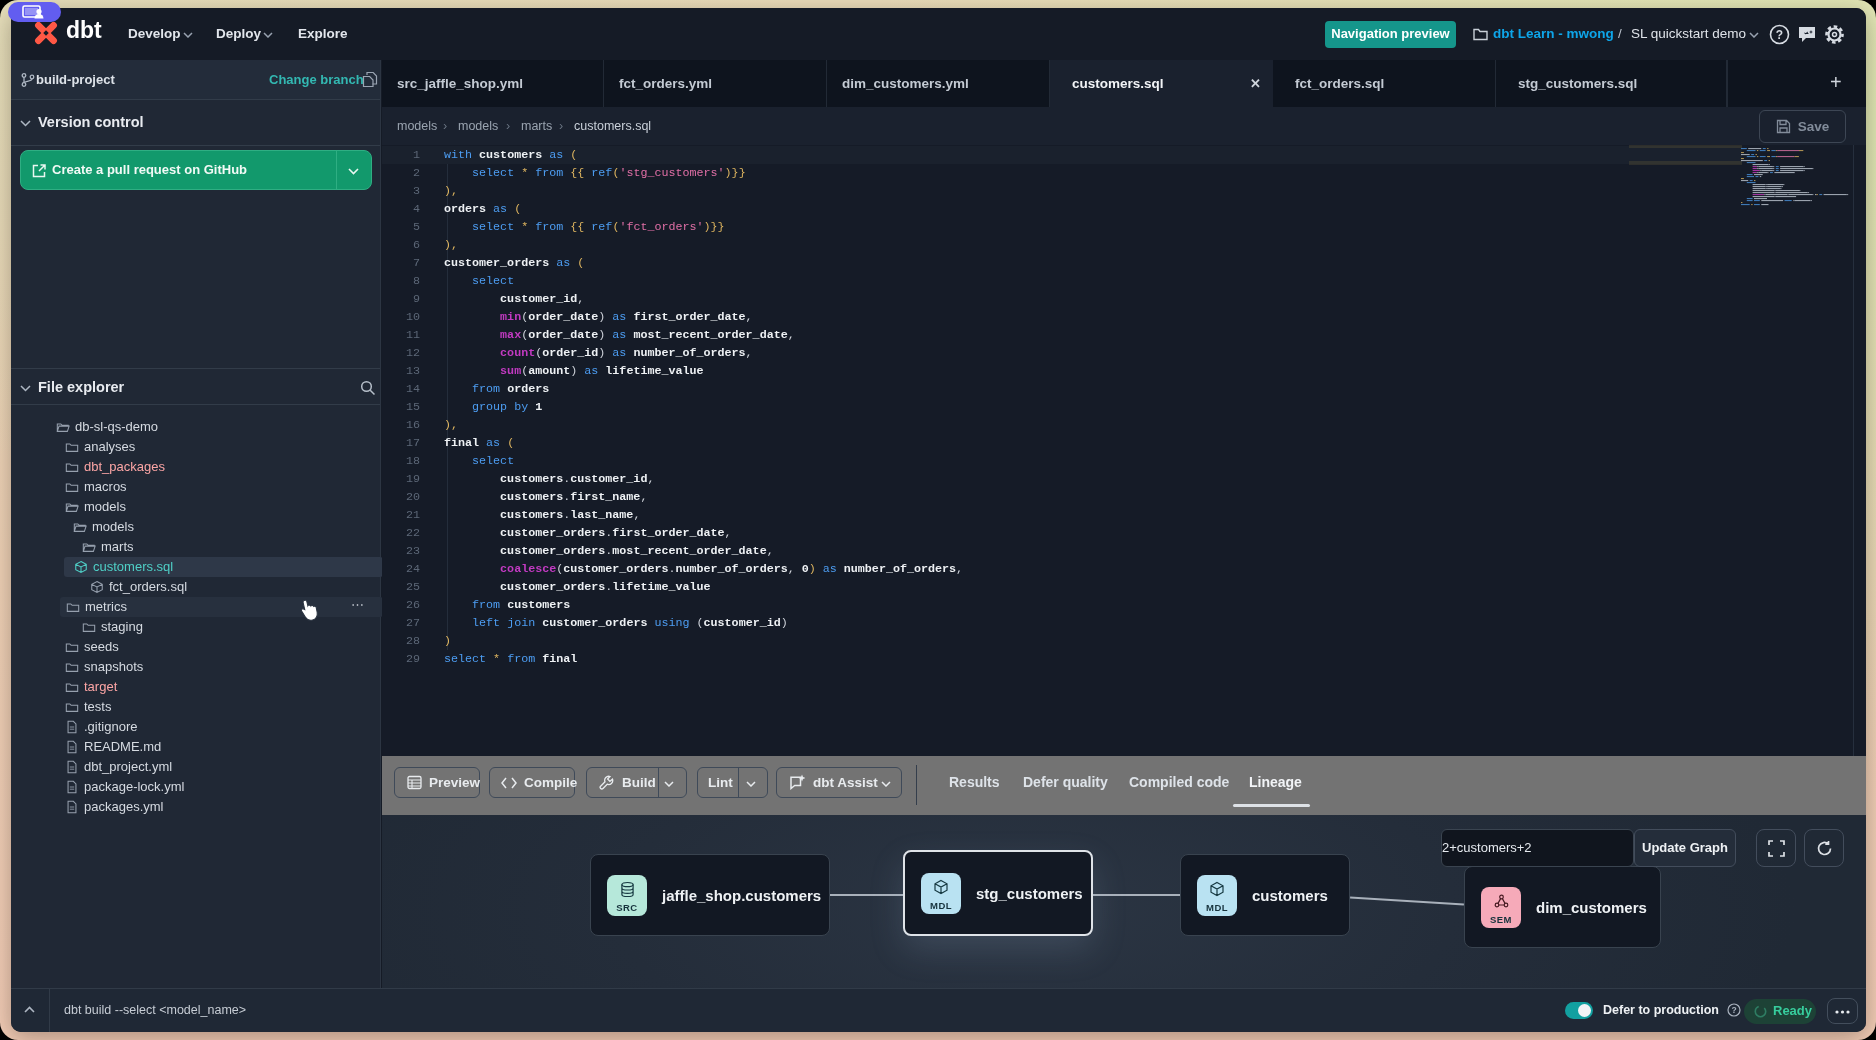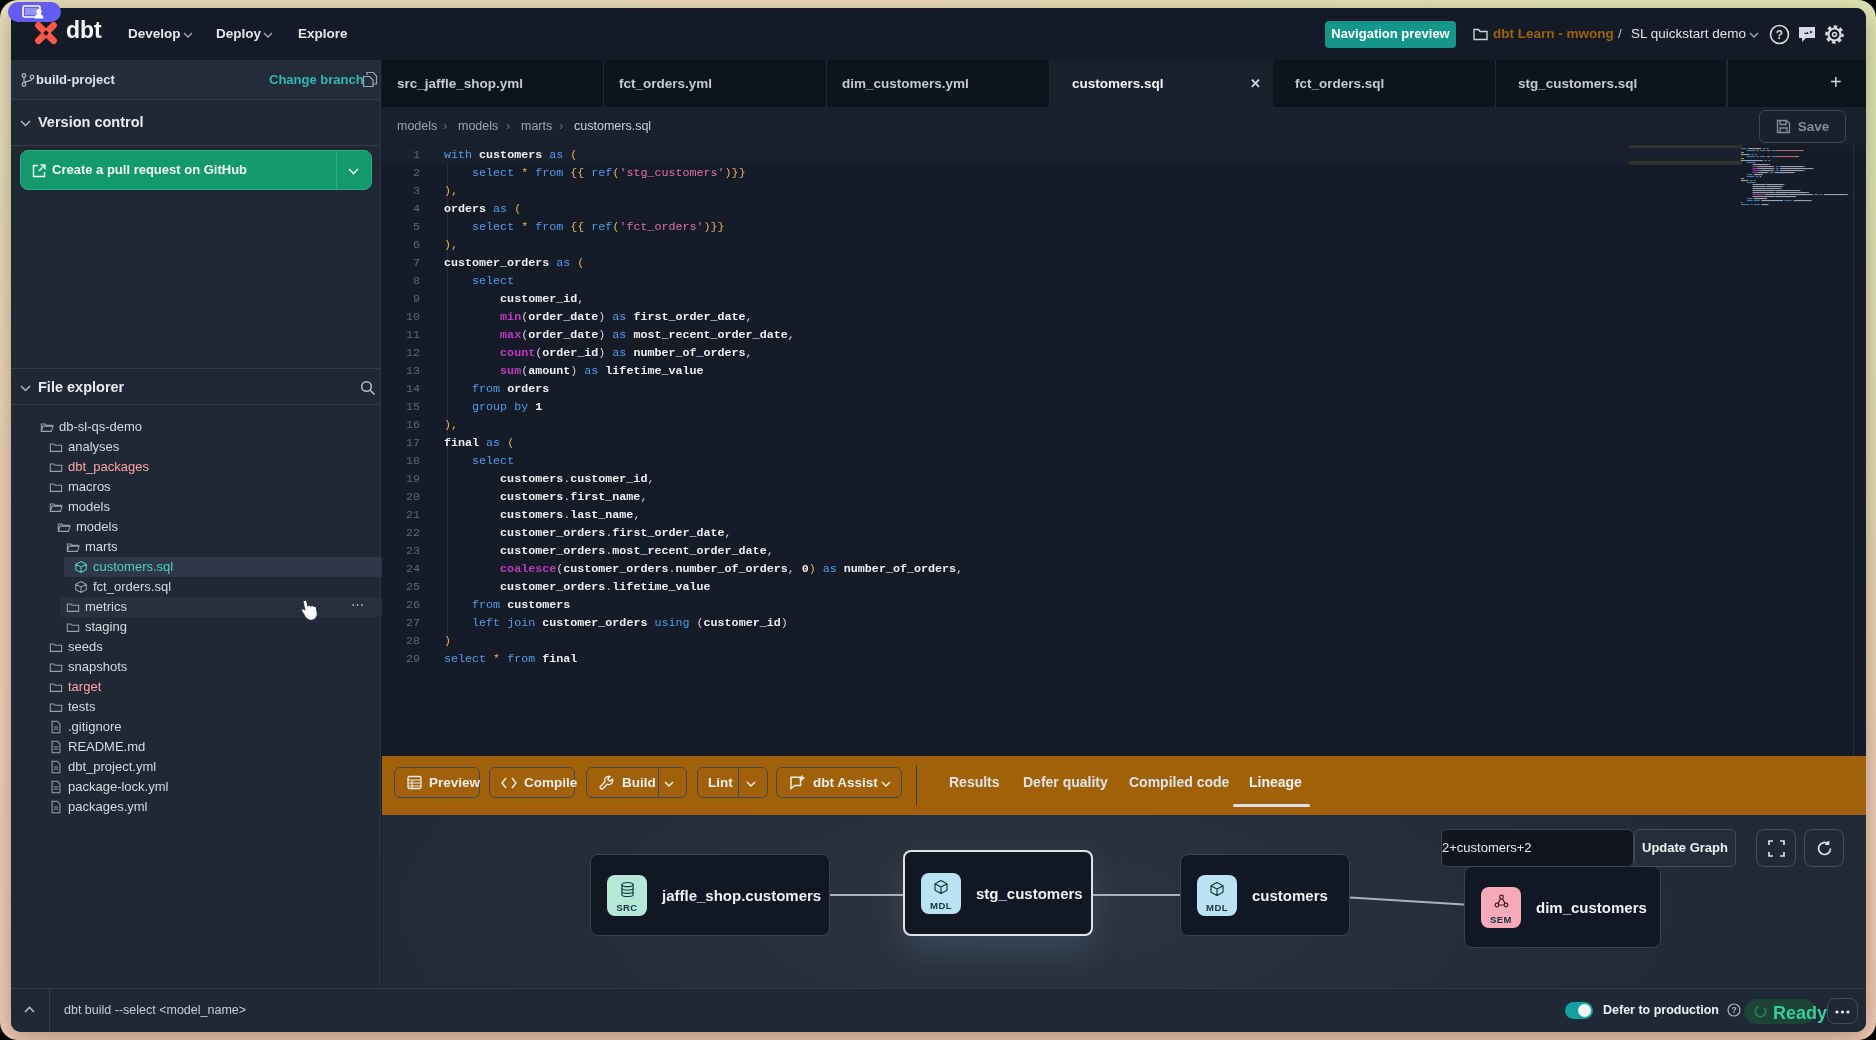--- a/index.html
+++ b/index.html
@@ -7,30 +7,30 @@
  radial-gradient(1300px 750px at 0% 0%,#e5deba 0%,rgba(229,222,186,0) 62%),
  linear-gradient(180deg,#eadcb9 0%,#efd2b7 55%,#f2ccb6 100%)}
 #app{position:absolute;left:11px;top:8px;width:1855px;height:1024px;background:#151b26;border-radius:10px;overflow:hidden;box-shadow:0 6px 24px rgba(40,30,20,.35)}
 .abs{position:absolute}
 svg{display:block}
 
 #topbar{position:absolute;left:0;top:0;width:100%;height:52px;background:#151b26}
 .menu{position:absolute;top:0;height:52px;line-height:52px;color:#e2e6ec;font-size:13.5px;font-weight:700}
 .mchev{position:absolute;top:24px}
 #navprev{position:absolute;left:1314px;top:13px;width:131px;height:27px;background:#15968b;border-radius:4px;color:#fff;font-size:13px;font-weight:700;text-align:center;line-height:26px}
-#acct{position:absolute;left:1482px;top:0;height:52px;line-height:52px;color:#a16207;font-size:13.5px;font-weight:700}
+#acct{position:absolute;left:1482px;top:0;height:52px;line-height:52px;color:#0ea5e9;font-size:13.5px;font-weight:700}
 #acct2{position:absolute;left:1620px;top:0;height:52px;line-height:52px;color:#dfe3e9;font-size:13.5px;font-weight:400}
 
 #side{position:absolute;left:0;top:52px;width:370px;height:928px;background:#202835;border-right:1px solid #2c3542}
 .srow{position:absolute;left:0;width:100%;border-bottom:1px solid #323c49}
 #vch,#feh{color:#e8ebf0;font-size:14.5px;font-weight:700}
 #gbtn{position:absolute;left:9px;top:90px;width:352px;height:40px;background:#12996c;border:1px solid #2fae83;border-radius:8px;color:#f2faf6;font-size:13px;font-weight:700;line-height:38px}
 #gbtn .gsep{position:absolute;right:34px;top:0;width:1px;height:100%;background:#2fae83}
 .tit .tlb{color:#fca5a5;}
-.trow{position:absolute;left:0;width:422px;height:20px;color:#d5dae1;font-size:13px}
+.trow{position:absolute;left:16px;width:422px;height:20px;color:#d5dae1;font-size:13px}
 .trow .tic{position:absolute;top:3px;color:#96a0ae}
 .trow .tlb{position:absolute;top:1.5px;font-weight:400}
 .ti{width:14px;height:14px}
 .tsel{background:#2e3848;border-radius:3px;left:53px;width:319px}
 .tsel .tic,.tsel .tlb{color:#4fd0c7;margin-left:-53px}
 .thov{background:#27303e;border-radius:3px;left:49px;width:323px}
 .thov .tic,.thov .tlb{margin-left:-49px}
 .tdots{position:absolute;right:18px;top:0px;color:#cdd3da;font-size:13px;letter-spacing:1px}
 
 #tabbar{position:absolute;left:371px;top:52px;width:1484px;height:47px;background:#0e141e}
@@ -47,21 +47,21 @@
 #codep .k{color:#4d9df2;font-style:normal}
 #codep .w{color:#eef1f4;font-style:normal;font-weight:700}
 #codep .f{color:#c23ac2;font-style:normal;font-weight:700}
 #codep .s{color:#e06fa6;font-style:normal}
 #codep .g{color:#ddb45f;font-style:normal}
 #codep .p{color:#cfd3da;font-style:normal}
 #iguide{position:absolute;left:65px;top:19px;width:1px;height:486px;background:#242d3b}
 #mmap{position:absolute;left:1359px;top:3px}
 #mmline{position:absolute;left:1471px;top:0;width:1px;height:611px;background:#262f3d}
 
-#bottom{position:absolute;left:371px;top:748px;width:1484px;height:232px;background:#a16207}
+#bottom{position:absolute;left:371px;top:748px;width:1484px;height:232px;background:#737373}
 .btn{position:absolute;top:11px;height:31px;border:1px solid #3f4a59;border-radius:6px;color:#e8ebee;font-size:13.5px;font-weight:600;line-height:29px;white-space:nowrap}
 .bsep{position:absolute;top:0;width:1px;height:100%;background:#3f4a59}
 .btab{position:absolute;top:11px;height:31px;line-height:31px;color:#dee3e9;font-size:14px;font-weight:600}
 #linun{position:absolute;left:851px;top:48px;width:77px;height:2.5px;background:#dde1e6;border-radius:2px}
 #canvas{position:absolute;left:0;top:59px;width:1484px;height:173px;background:radial-gradient(760px 300px at 44% 55%,#2b3543,#242d3a 55%,#202935 100%)}
 .node{position:absolute;background:#121823;border:1px solid #39434f;border-radius:8px}
 .nico{position:absolute;left:16px;top:20px;width:40px;height:41px;border-radius:8px;text-align:center}
 .nico .nlb{position:absolute;left:0;width:100%;bottom:3px;font-size:9.5px;font-weight:700;letter-spacing:.4px;color:#16323c}
 .nlab{position:absolute;left:71px;top:0;height:100%;display:flex;align-items:center;color:#eef1f4;font-size:15px;font-weight:600}
 .edge{position:absolute;height:1.5px;background:#a9b1bb}
@@ -630,21 +630,21 @@
       </div>
   <div class="abs" style="left:1592px;top:14px;color:#eef1f4;font-size:12.5px;font-weight:600">Defer to production</div>
   <svg class="abs" style="left:1716px;top:14px" width="14" height="14" viewBox="0 0 14 14">
         <circle cx="7" cy="7" r="6" fill="none" stroke="#aab3bf" stroke-width="1.2"></circle>
         <text x="7" y="10" text-anchor="middle" font-size="8.5" font-weight="700" fill="#aab3bf" font-family="Liberation Sans">?</text>
       </svg>
   <div class="abs" style="left:1733px;top:10px;width:72px;height:25px;background:#1d4236;border-radius:13px">
     <svg style="position:absolute;left:10px;top:6px" width="13" height="13" viewBox="0 0 13 13">
           <circle cx="6.5" cy="6.5" r="5.2" fill="none" stroke="#2e7d63" stroke-width="1.6" stroke-dasharray="22 6"></circle>
         </svg>
-    <span style="position:absolute;left:29px;top:4px;color:#37cd9d;font-size:18px;font-weight:700">Ready</span>
+    <span style="position:absolute;left:29px;top:4px;color:#37cd9d;font-size:13px;font-weight:700">Ready</span>
   </div>
   <div class="abs" style="left:1816px;top:9px;width:31px;height:26px;border:1px solid #434e5c;border-radius:8px">
         <svg style="margin:11px auto 0;display:block" width="15" height="4" viewBox="0 0 15 4">
           <circle cx="2" cy="2" r="1.6" fill="#e8ecf0"></circle>
           <circle cx="7.5" cy="2" r="1.6" fill="#e8ecf0"></circle>
           <circle cx="13" cy="2" r="1.6" fill="#e8ecf0"></circle>
         </svg>
       </div>
 </div>
 

